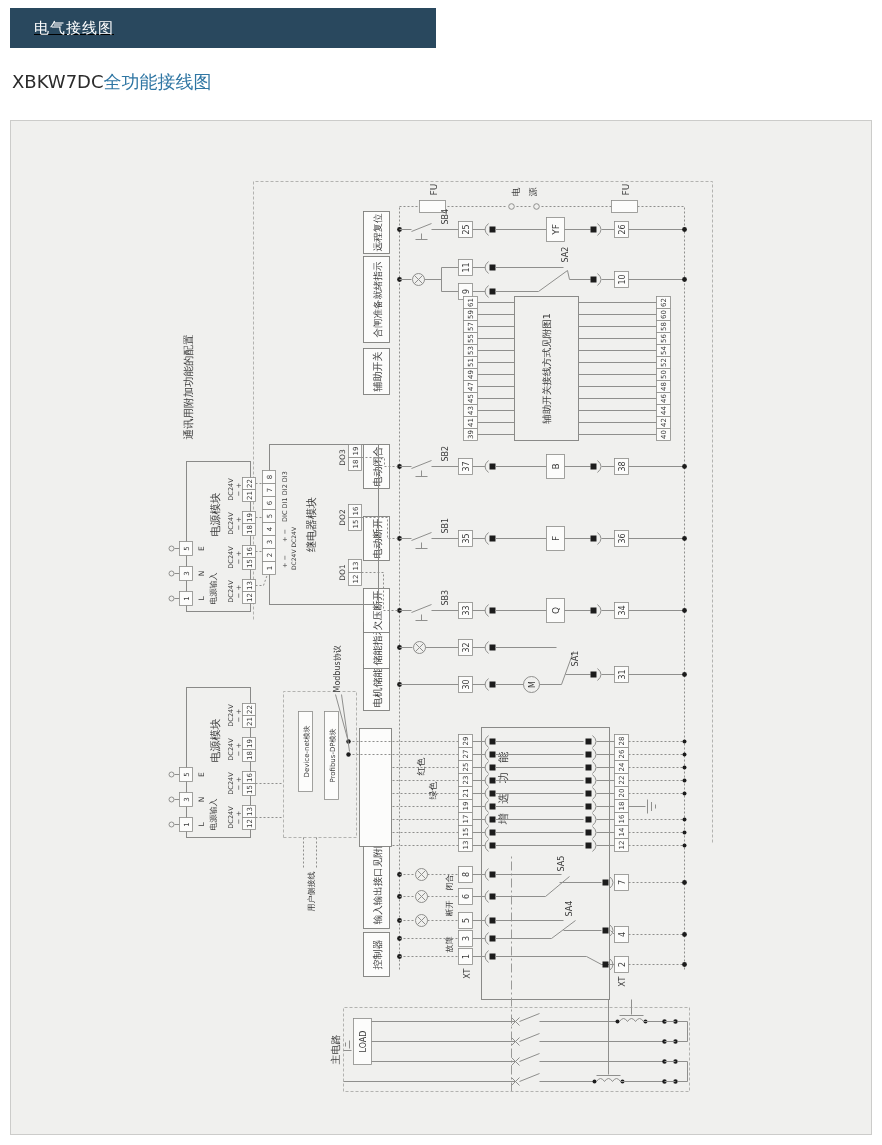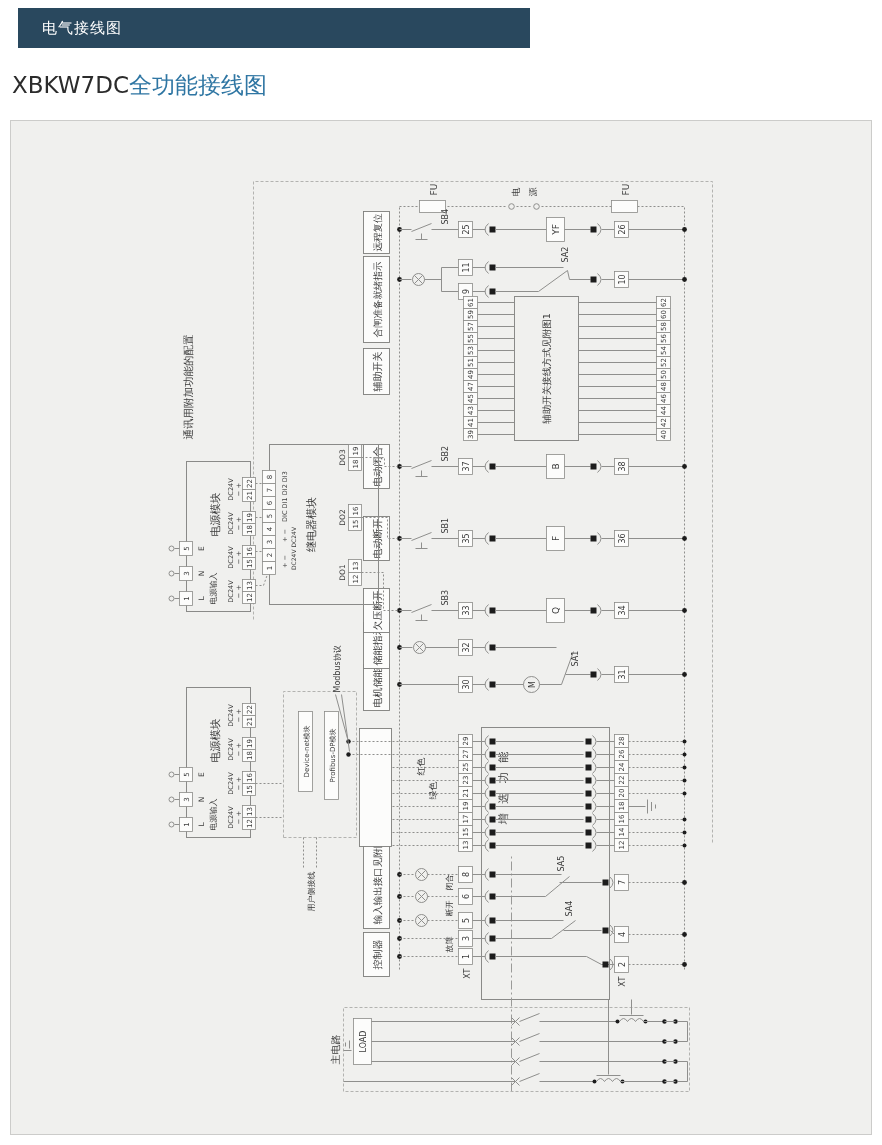--- a/index.html
+++ b/index.html
@@ -1,22 +1,22 @@
 <!DOCTYPE html>
 <html style="--banner_bg: #29485e; --accent: #2f76a3; --panel_bg: #f0f0ee; --line: #8f8f8d; --ink: #3a3a3a;"><head>
 <meta charset="utf-8">
 <style>
   :root{
     --banner_bg:#29485e; --accent:#2f76a3; --panel_bg:#f0f0ee; --line:#8f8f8d; --ink:#3a3a3a;
   }
   html,body{margin:0;padding:0;background:#fff;}
   body{width:882px;height:1145px;position:relative;font-family:"DejaVu Sans","Liberation Sans",sans-serif;}
-  .banner{position:absolute;left:18px;top:8px;width:512px;height:40px;background:var(--banner_bg);}
+  .banner{position:absolute;left:10px;top:8px;width:426px;height:40px;background:var(--banner_bg);text-decoration:underline;}
   .banner span{display:block;line-height:40px;padding-left:24px;color:#fff;font-size:15px;letter-spacing:1px;}
-  .subtitle{position:absolute;left:12px;top:70px;font-size:23px;}
+  .subtitle{position:absolute;left:12px;top:70px;font-size:18px;}
   .subtitle .model{color:#2b2b2b;}
   .subtitle .rest{color:var(--accent);}
   .panel{position:absolute;left:10px;top:120px;width:860px;height:1013px;background:var(--panel_bg);border:1px solid #ccccca;overflow:hidden;}
   .rot{position:absolute;left:-76.5px;top:76.5px;width:1013px;height:860px;transform:rotate(-90deg);}
   svg{display:block;}
   
   .w{stroke:var(--line);fill:none;stroke-width:1;}
   .wd{stroke:var(--line);fill:none;stroke-width:1;stroke-dasharray:2 2;}
   .bnd{stroke:#b3b3b0;fill:none;stroke-width:1;stroke-dasharray:3 2;}
   .dd{stroke:#9a9a98;fill:none;stroke-width:1;stroke-dasharray:9 3 2 3;}

